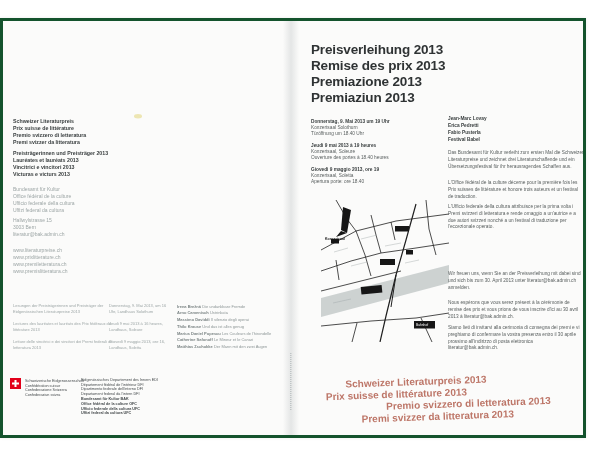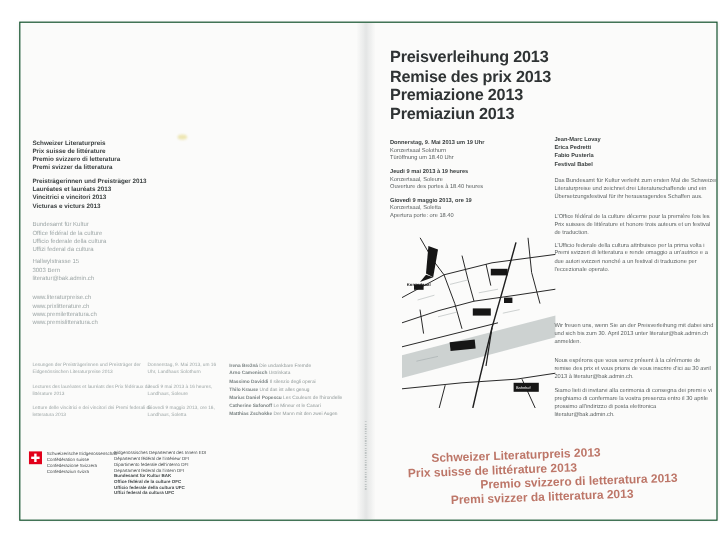--- a/index.html
+++ b/index.html
@@ -2,22 +2,22 @@
 <html><head>
 <meta charset="utf-8">
 <style>
   html,body{margin:0;padding:0;}
   body{
     width:600px;height:450px;background:#ffffff;overflow:hidden;
     font-family:"Liberation Sans","DejaVu Sans",sans-serif;
     position:relative;
   }
   .sheet{
-    position:absolute;left:16px;top:18px;width:580px;height:414px;
-    background:#fbfbfa;border:1px solid #14532d;
+    position:absolute;left:0;top:18px;width:580px;height:414px;
+    background:#fbfbfa;border:3px solid #14532d;
     box-shadow:0 0 3px rgba(0,0,0,.08);
     overflow:hidden;
   }
   .inner{
     position:absolute;left:0;top:0;width:1160px;height:828px;
     transform:scale(0.5);transform-origin:0 0;
   }
   .abs{position:absolute;}
   .b{font-weight:bold;}
   .nw{white-space:nowrap;}

